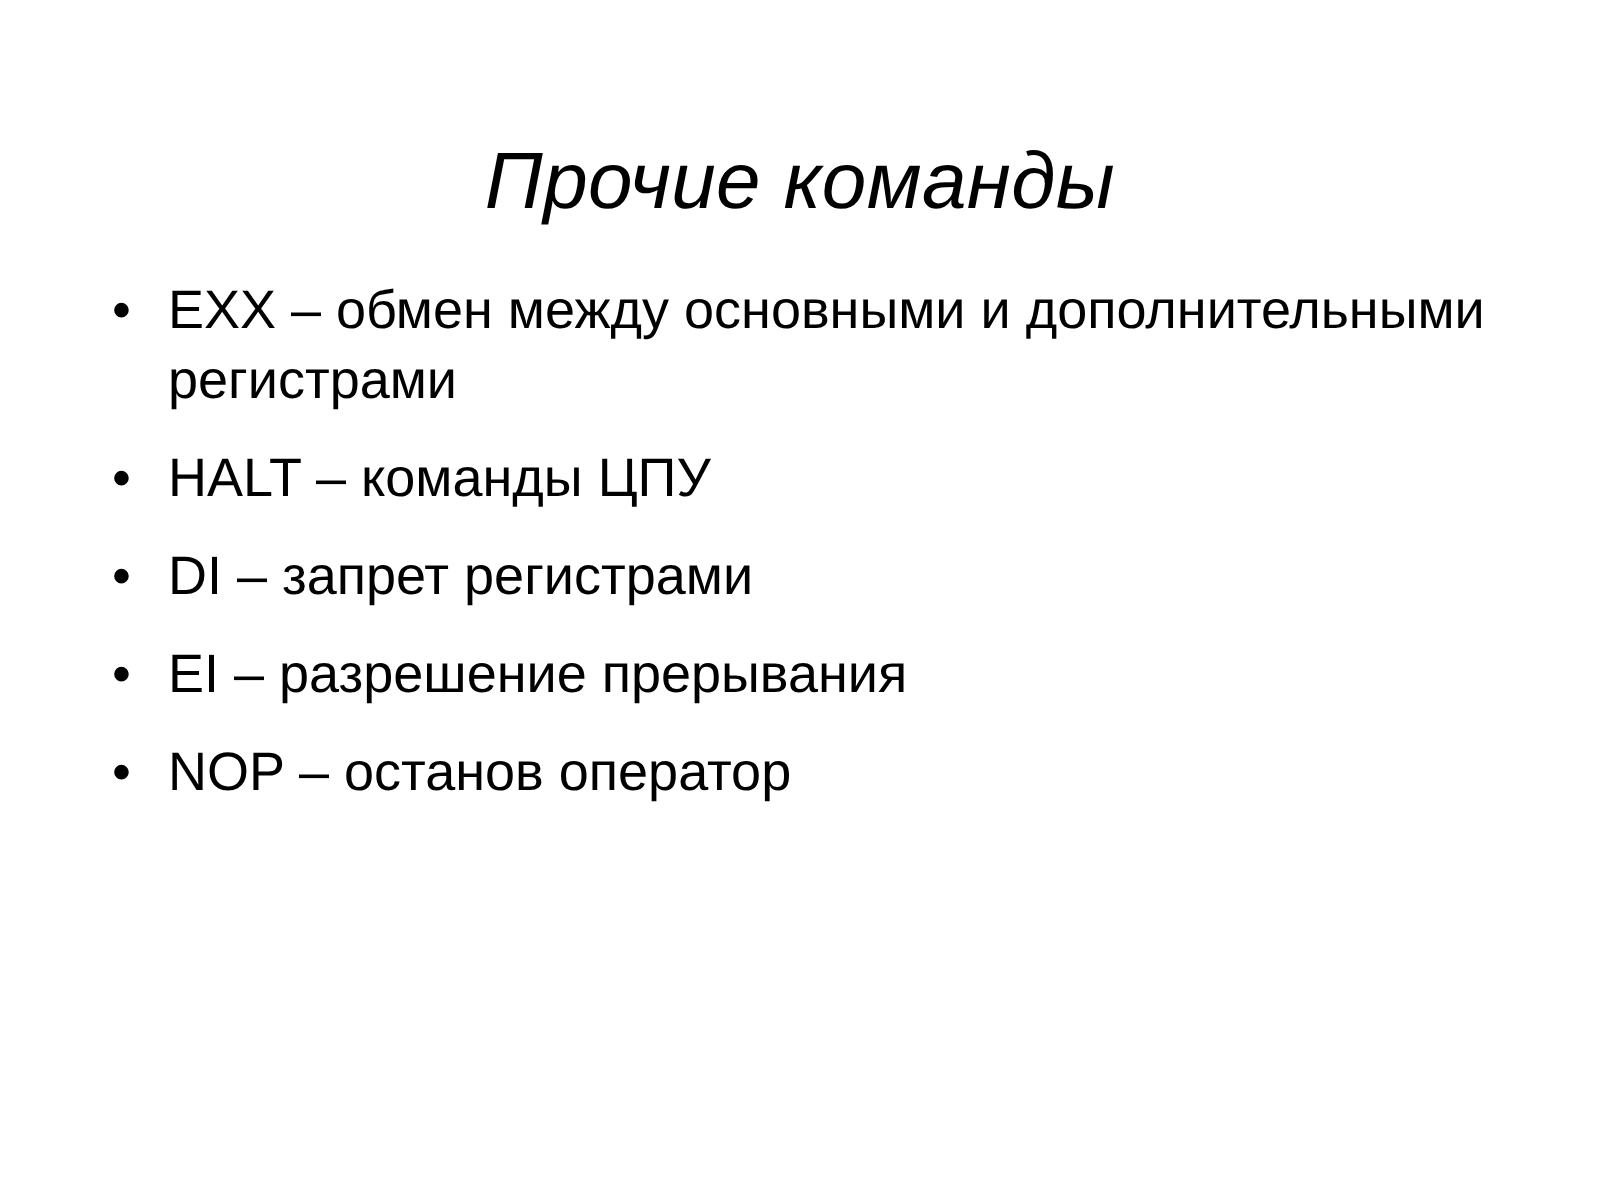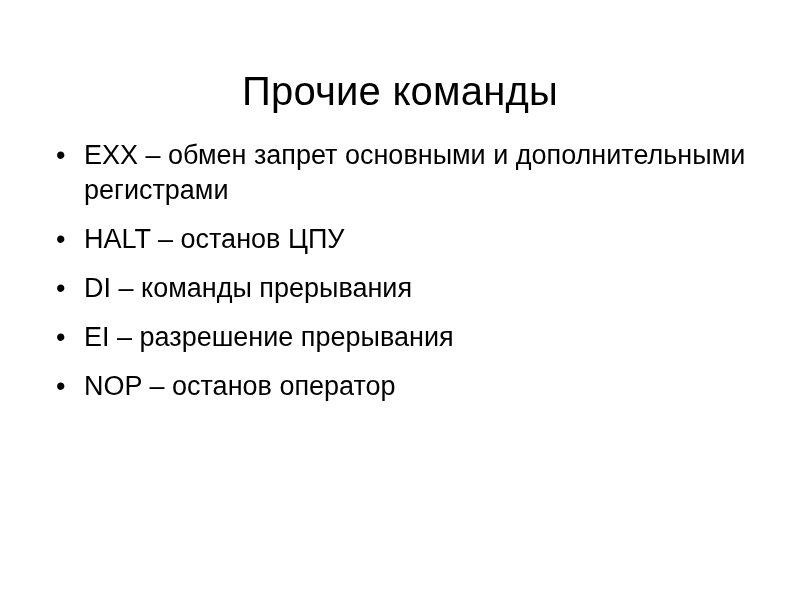--- a/index.html
+++ b/index.html
@@ -24,20 +24,21 @@
   .slide-title {
     position: absolute;
     top: 42px;
     left: 0;
     width: 800px;
     text-align: center;
     font-size: 40px;
     font-weight: normal;
     line-height: 1.1;
     letter-spacing: 0.2px;
+    font-style: italic;
   }
   .bullet-list {
     position: absolute;
     top: 138px;
     left: 48px;
     width: 712px;
     list-style: none;
     margin: 0;
     padding: 0;
   }
@@ -63,31 +64,31 @@
 <body>
 
 <div class="slide">
 
   <h1 class="slide-title">Прочие команды</h1>
 
   <ul class="bullet-list">
 
     <li class="bullet-item">
       <span class="bullet-marker">•</span>
-      <span class="bullet-text">EXX – обмен запрет основными и дополнительными регистрами</span>
+      <span class="bullet-text">EXX – обмен между основными и дополнительными регистрами</span>
     </li>
 
     <li class="bullet-item">
       <span class="bullet-marker">•</span>
-      <span class="bullet-text">HALT – останов ЦПУ</span>
+      <span class="bullet-text">HALT – команды ЦПУ</span>
     </li>
 
     <li class="bullet-item">
       <span class="bullet-marker">•</span>
-      <span class="bullet-text">DI – команды прерывания</span>
+      <span class="bullet-text">DI – запрет регистрами</span>
     </li>
 
     <li class="bullet-item">
       <span class="bullet-marker">•</span>
       <span class="bullet-text">EI – разрешение прерывания</span>
     </li>
 
     <li class="bullet-item">
       <span class="bullet-marker">•</span>
       <span class="bullet-text">NOP – останов оператор</span>

